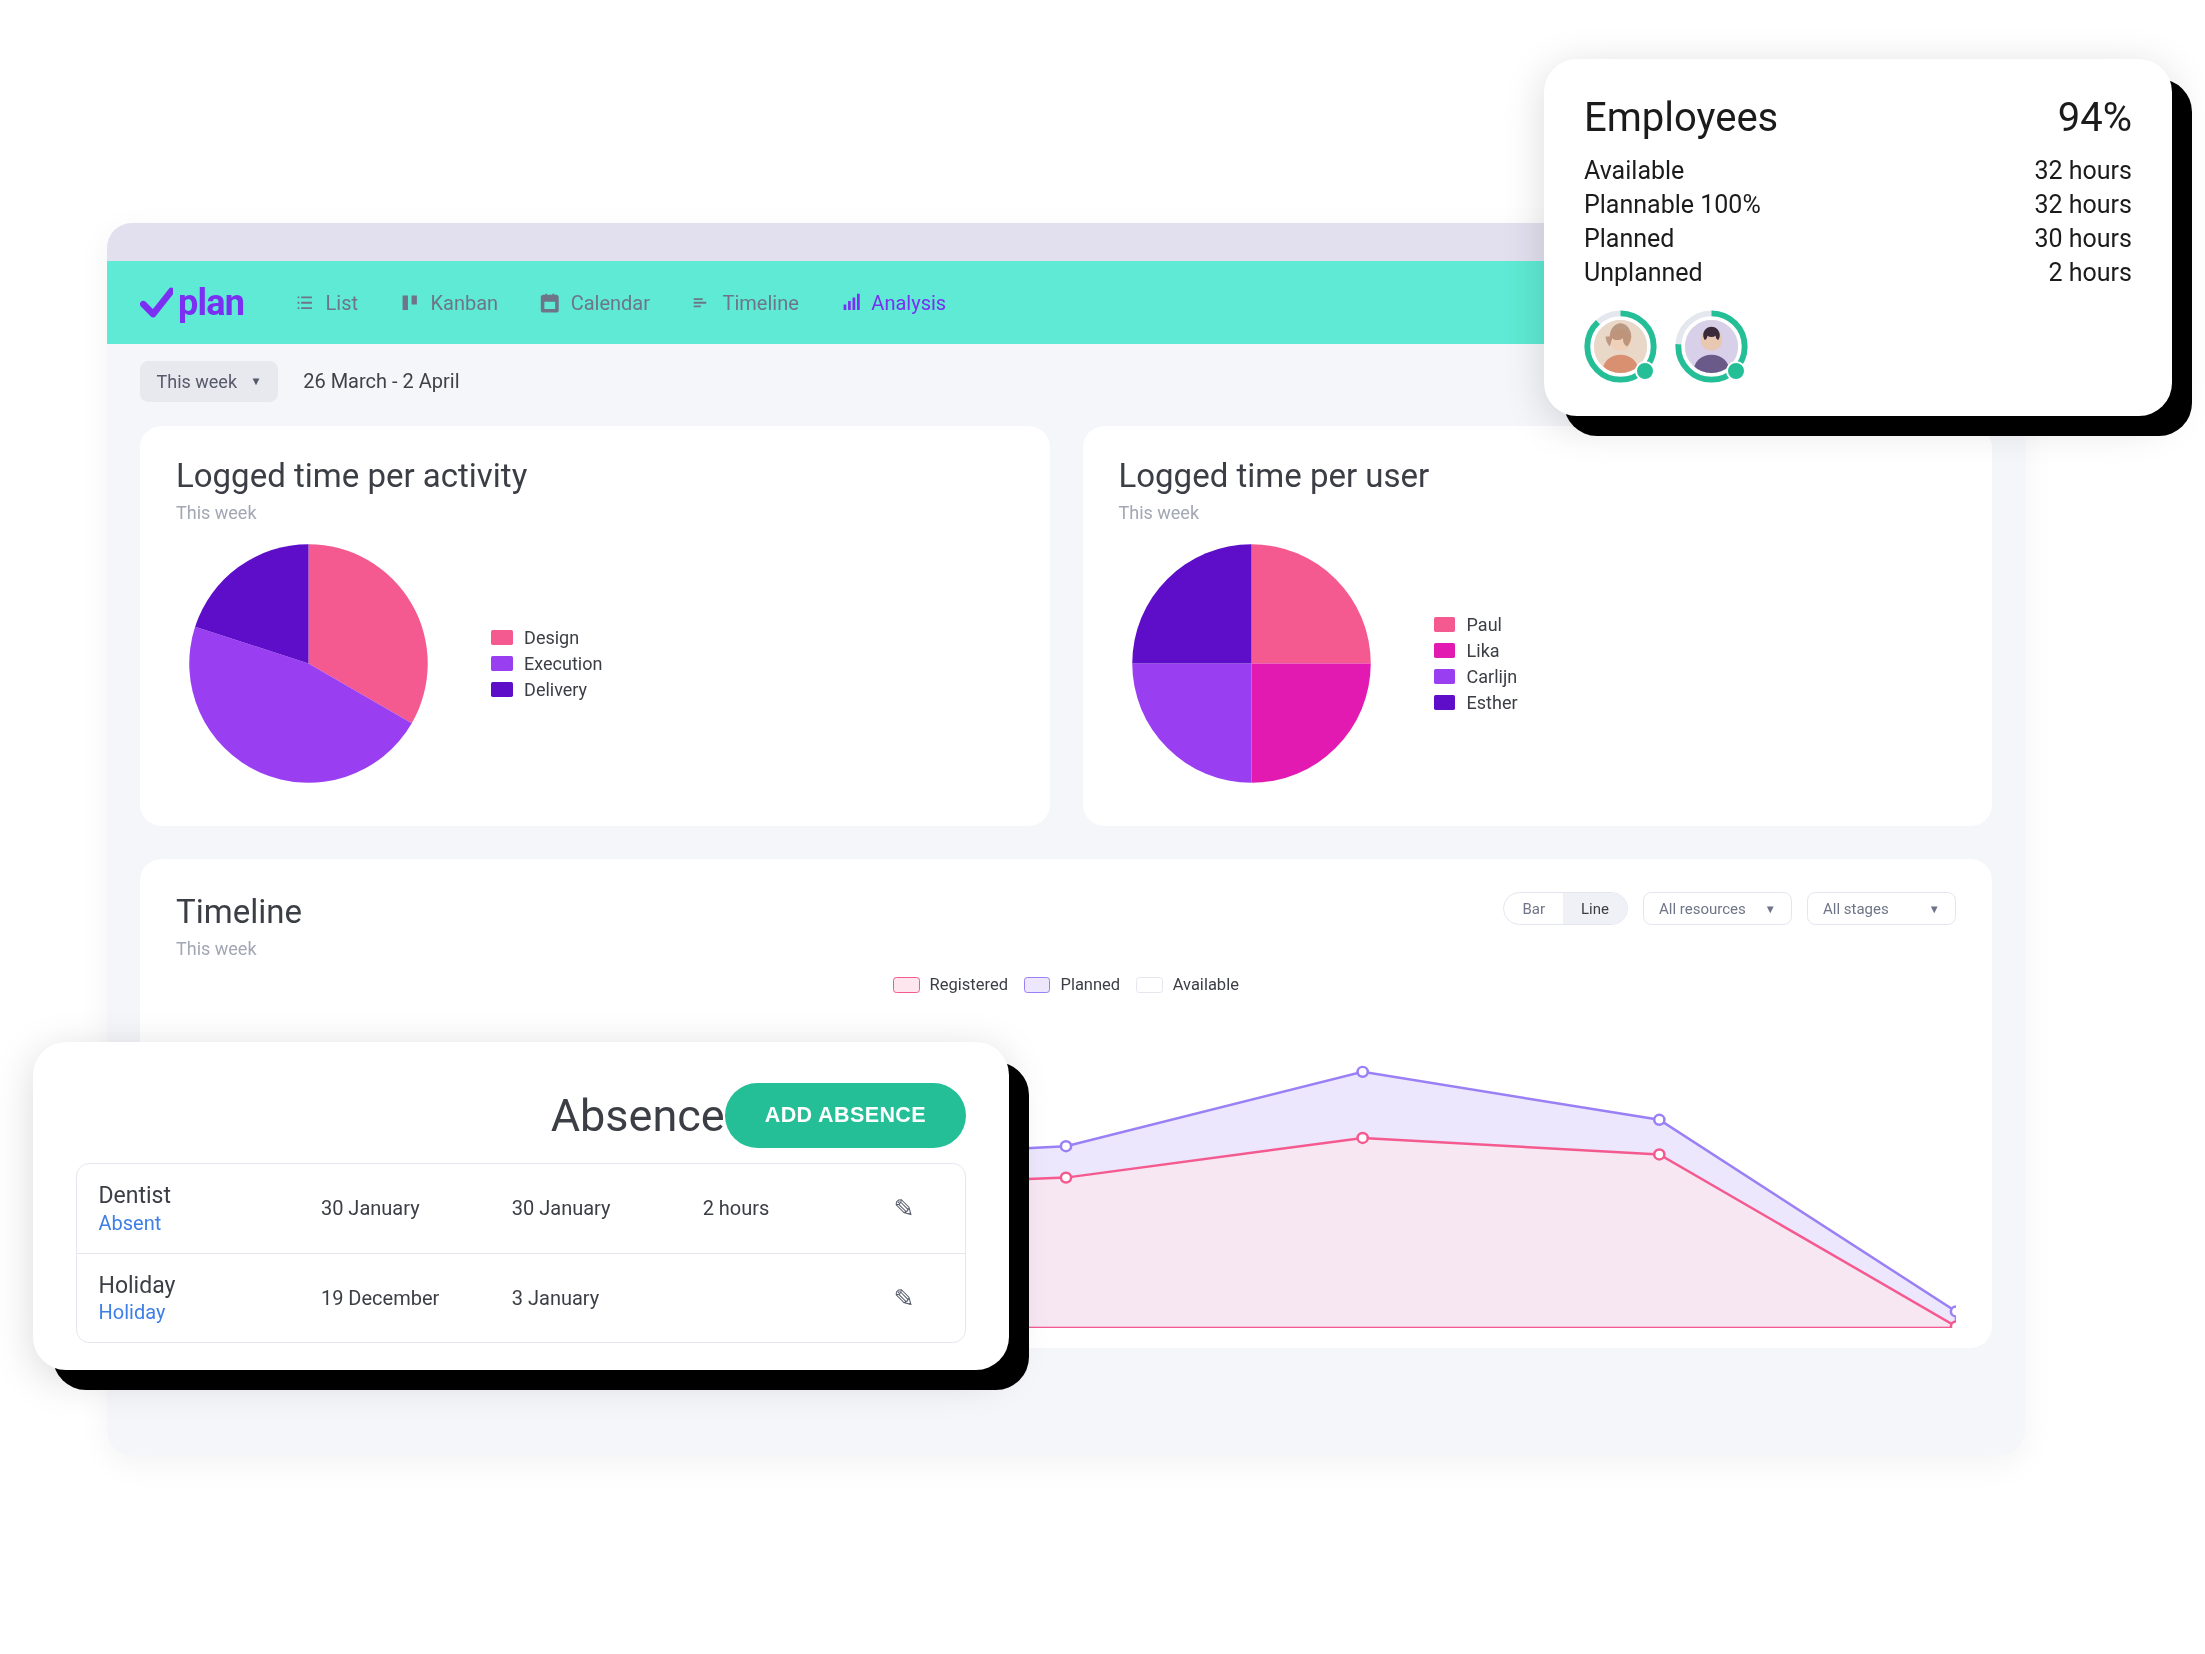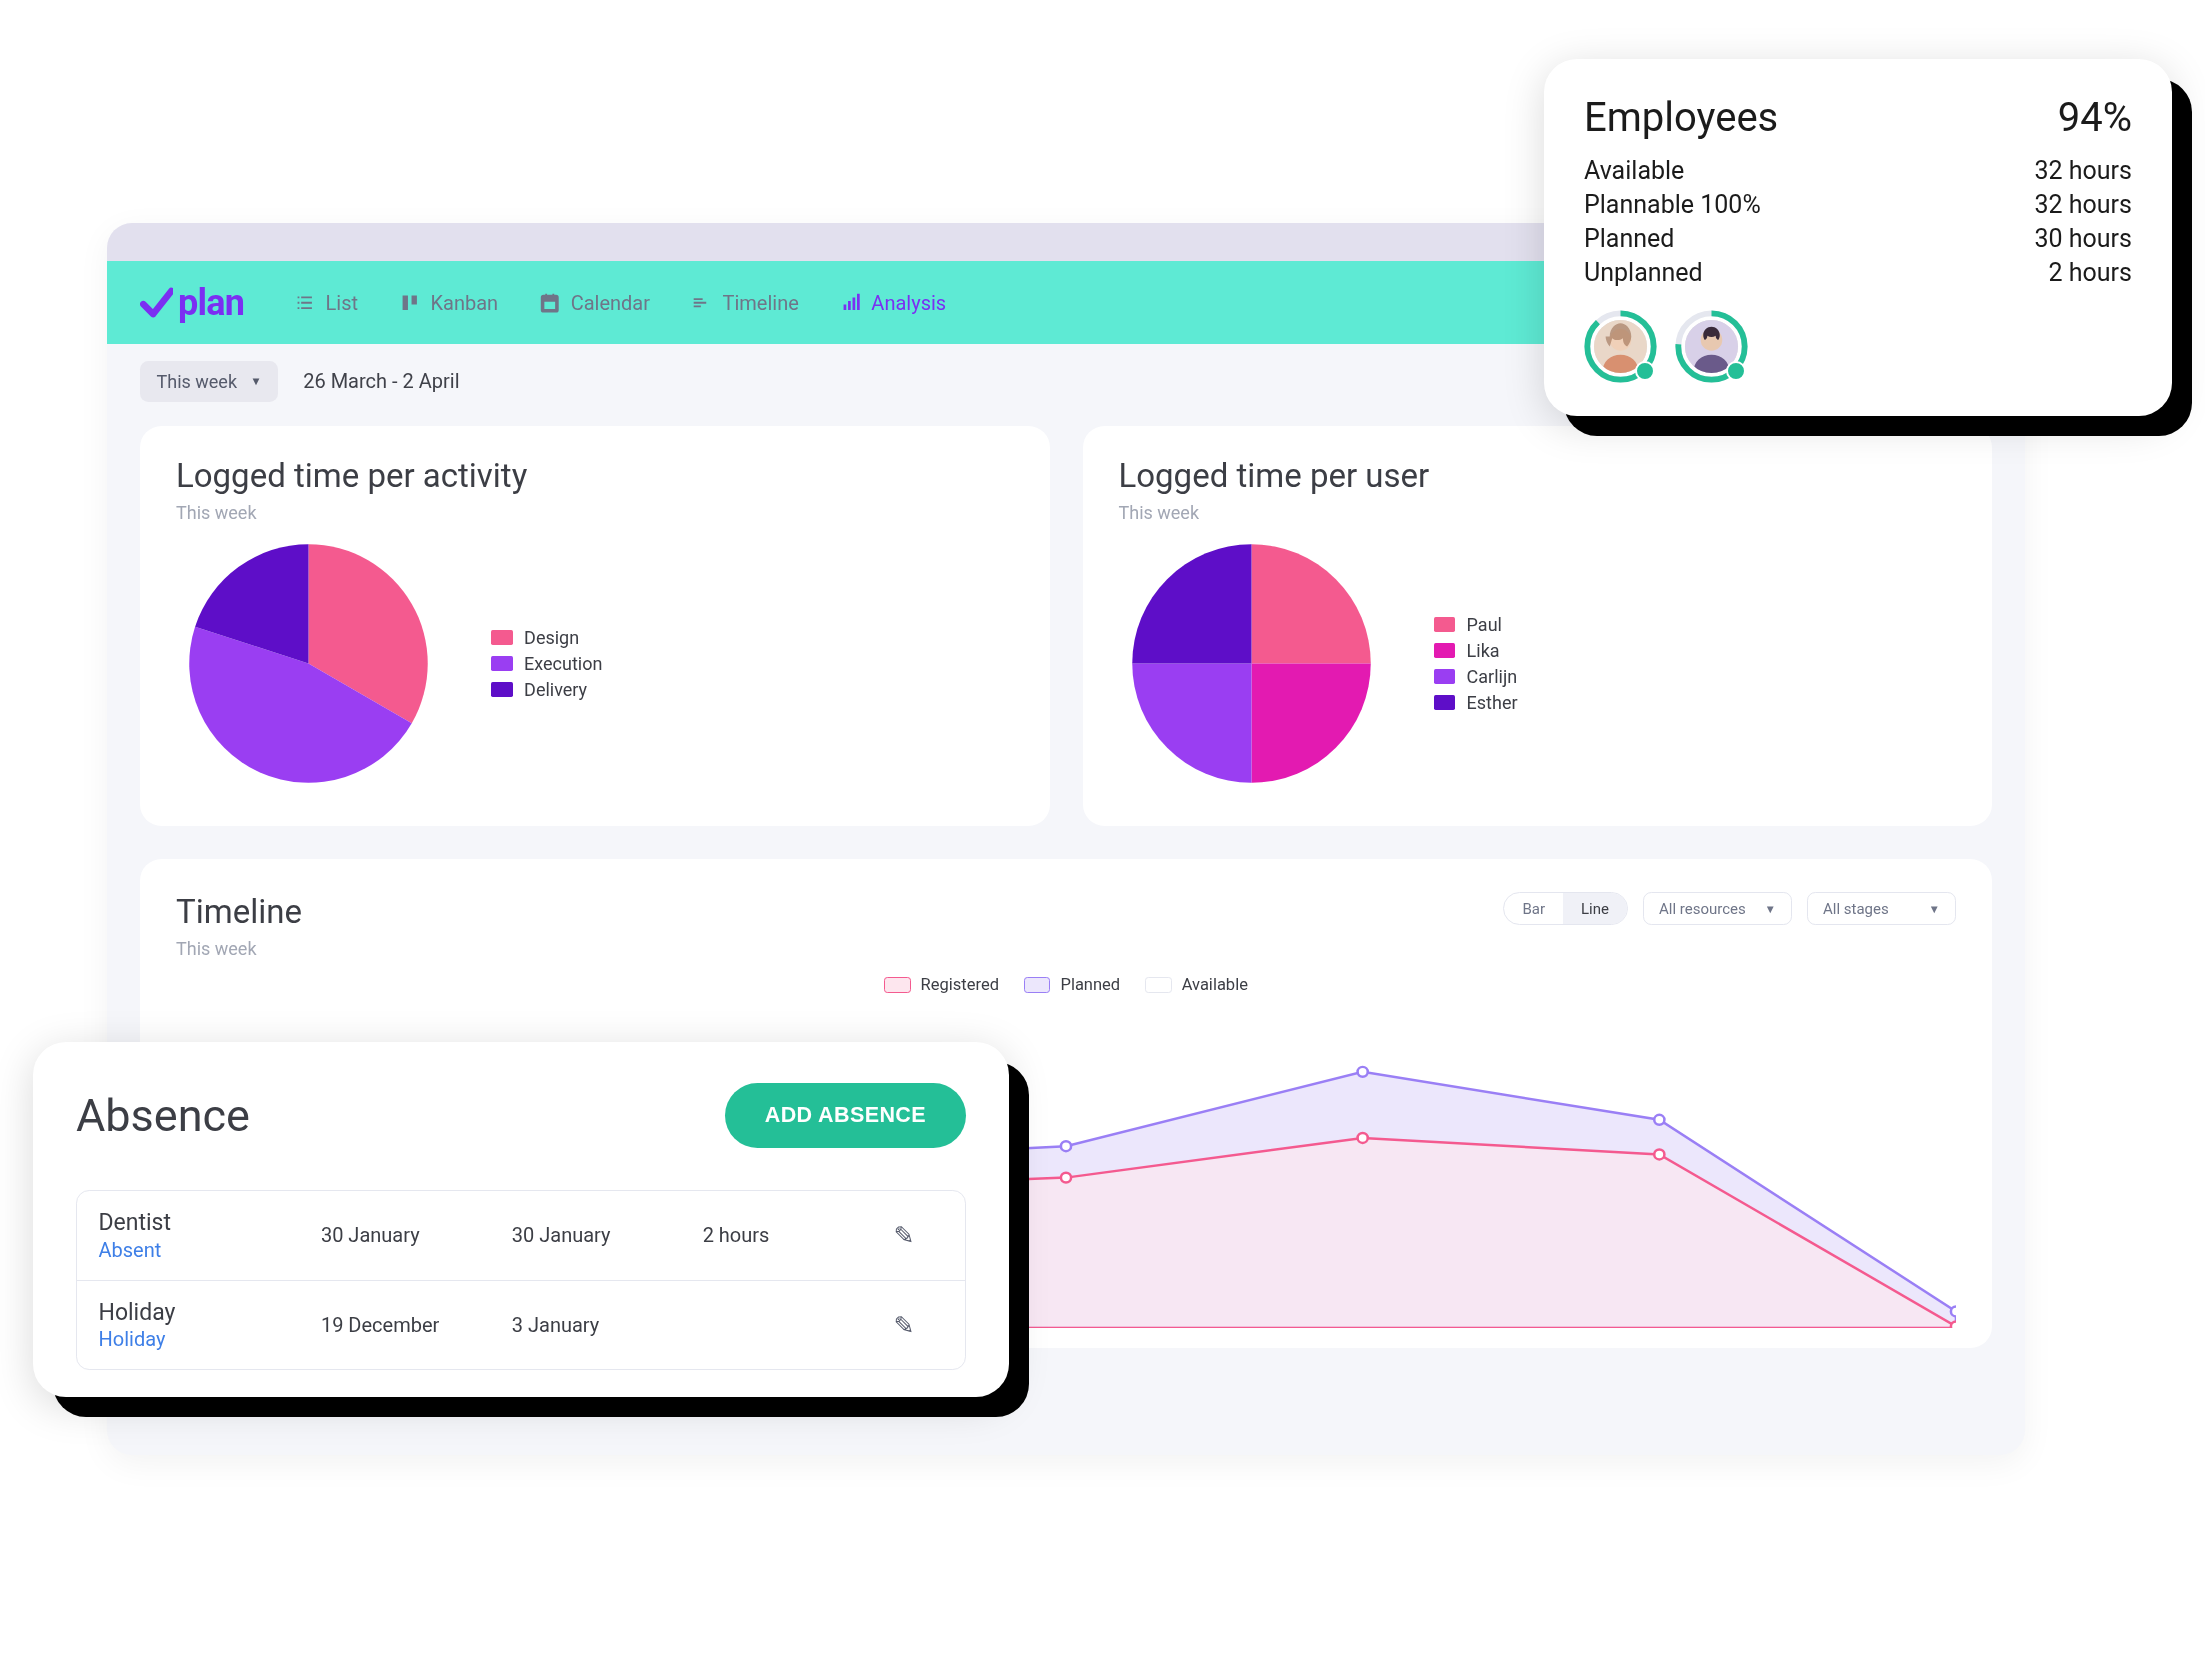--- a/index.html
+++ b/index.html
@@ -170,21 +170,21 @@
     color: #6f7588;
     display: flex;
     align-items: center;
     gap: 16.5px;
     cursor: pointer;
     width: 149px;
     justify-content: space-between;
   }
   .timeline-legend {
     display: flex;
-    gap: 25px;
+    gap: 16px;
     justify-content: center;
     margin-top: 8.3px;
     margin-bottom: 20px;
   }
   .tl-legend-item {
     display: flex;
     align-items: center;
     gap: 10px;
     font-size: 16.5px;
     color: #3c3e45;
@@ -260,23 +260,23 @@
     left: 33px; top: 1042px;
     width: 976px;
     background: #fff;
     border-radius: 33px;
     box-shadow: 20px 20px 0 rgba(0,0,0,1), 0 8.3px 41px rgba(0,0,0,0.15);
     padding: 41px 43px 26.5px;
     z-index: 10;
   }
   .absence-head {
     display: flex;
-    justify-content: space-between;
-    align-items: center;
-    margin-bottom: 42px;
+    justify-content: flex-end;
+    align-items: center;
+    margin-bottom: 15px;
   }
   .absence-title {
     font-size: 45px;
     color: #3c3e45;
   }
   .add-btn {
     background: #24bf97;
     color: #fff;
     border: none;
     font-weight: 700;

